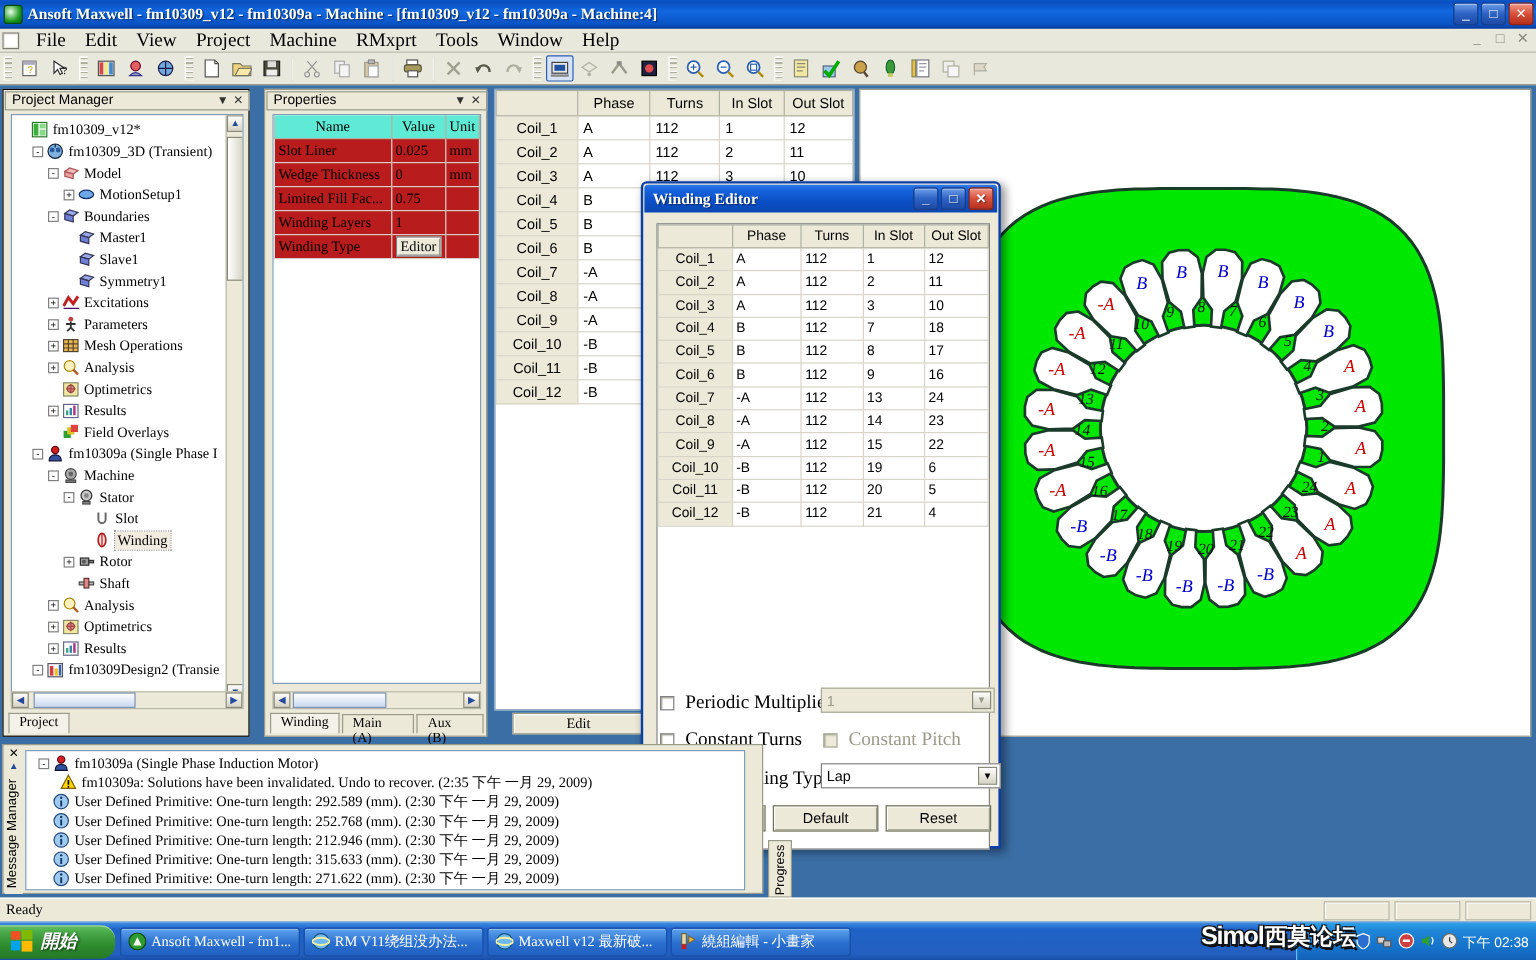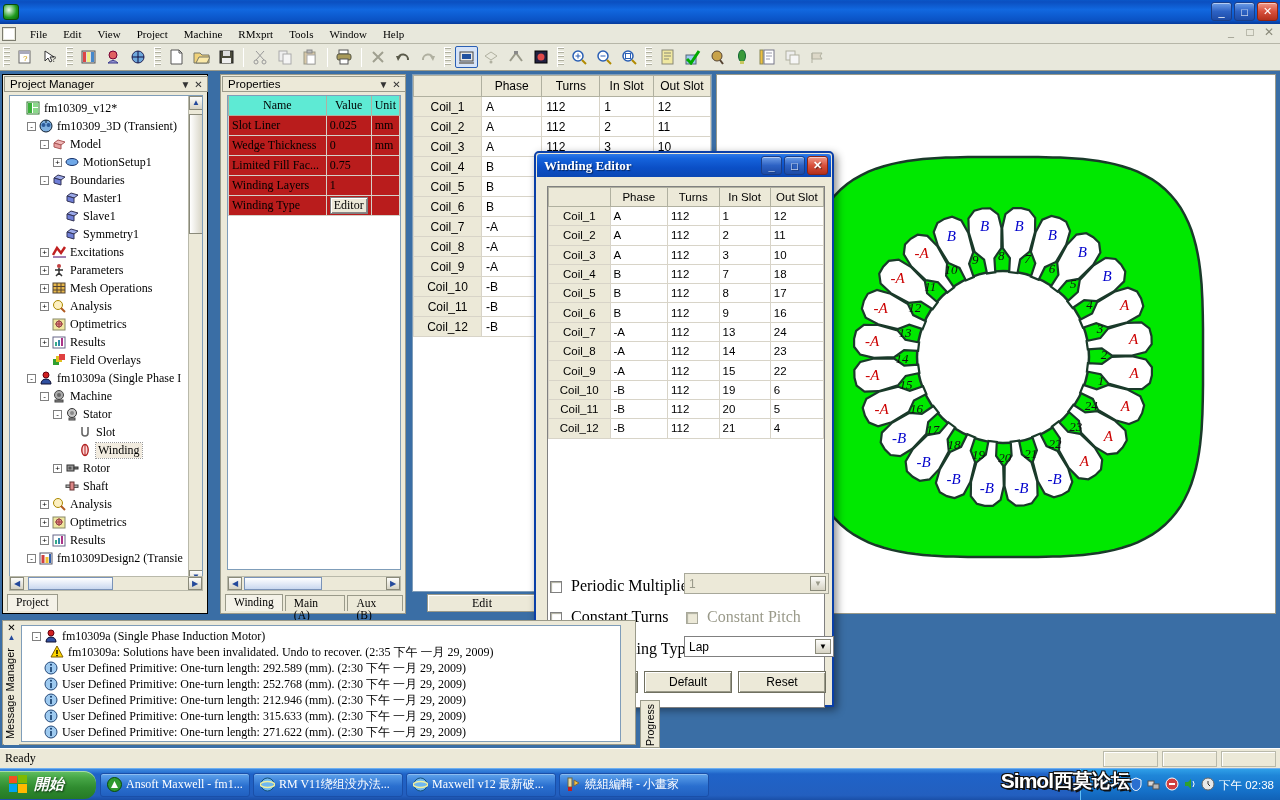--- a/index.html
+++ b/index.html
@@ -42,21 +42,21 @@
   
   .menubar {
     position:absolute; left:0; top:24px; width:1280px; height:20px;
     background:#e8e8dc; border-bottom:1px solid #b6b6a8;
     display:flex; align-items:center; padding-left:2px;
   }
   .menu-ctlbox {
     width:14px;height:14px;border:1px solid #7b7b6e;background:#fff;margin-right:6px;
     box-shadow:inset 0 0 0 1px #e8e8dc;
   }
-  .menu-item { padding:1px 8px; font-size:11px; color:#000; font-family:"Liberation Serif",serif; }
+  .menu-item { padding:1px 8px; font-size:16px; color:#000; font-family:"Liberation Serif",serif; }
   .menu-right { position:absolute; right:4px; top:1px; display:flex; gap:5px; color:#8a8a7a; font-size:12px;}
   .menu-right span { width:14px; text-align:center;}
 
   
   .toolbar {
     position:absolute; left:0; top:44px; width:1280px; height:27px;
     background:#e8e8dc; border-bottom:1px solid #9a9a8a;
     display:flex; align-items:center;
   }
   .grip { width:7px;height:20px;margin:0 3px;
@@ -223,20 +223,21 @@
     color:#fff; text-shadow:2px 2px 0 #111, -1px -1px 0 #111, 1px -1px 0 #111, -1px 1px 0 #111;}
   #watermark .cn { color:#fff; font-family:"DejaVu Sans",sans-serif; font-size:19px; letter-spacing:0; margin-left:1px;}
 </style>
 </head>
 <body>
 
 <div id="app">
 
   <div class="titlebar">
     <div class="tb-icon"></div>
+    <div class="tb-title">Ansoft Maxwell - fm10309_v12 - fm10309a - Machine - [fm10309_v12 - fm10309a - Machine:4]</div>
     <div class="winbtns">
       <div class="winbtn">_</div>
       <div class="winbtn">□</div>
       <div class="winbtn close">✕</div>
     </div>
   </div>
 
   <div class="menubar">
     <div class="menu-ctlbox"></div>
     <div class="menu-item">File</div>

